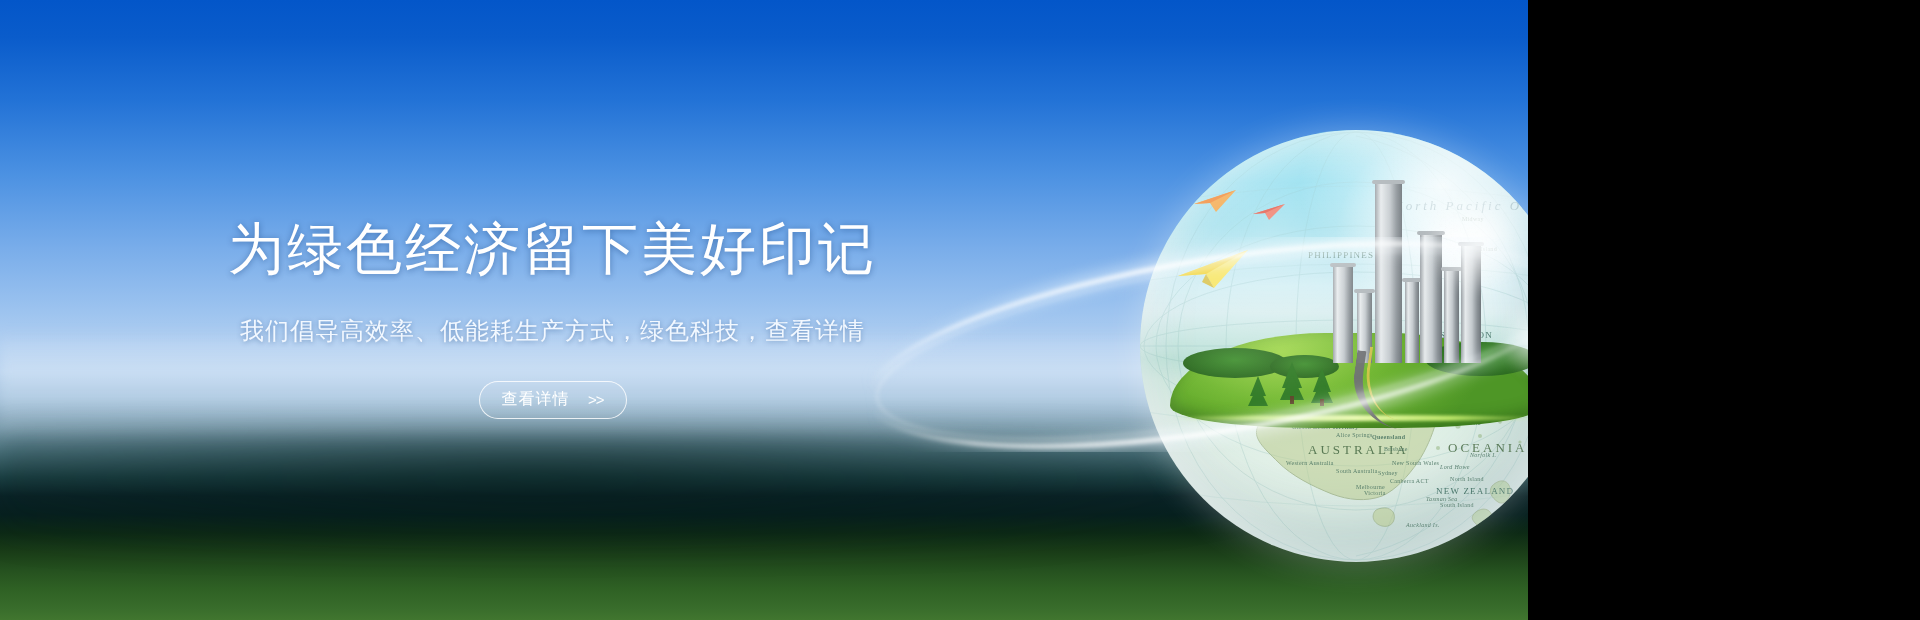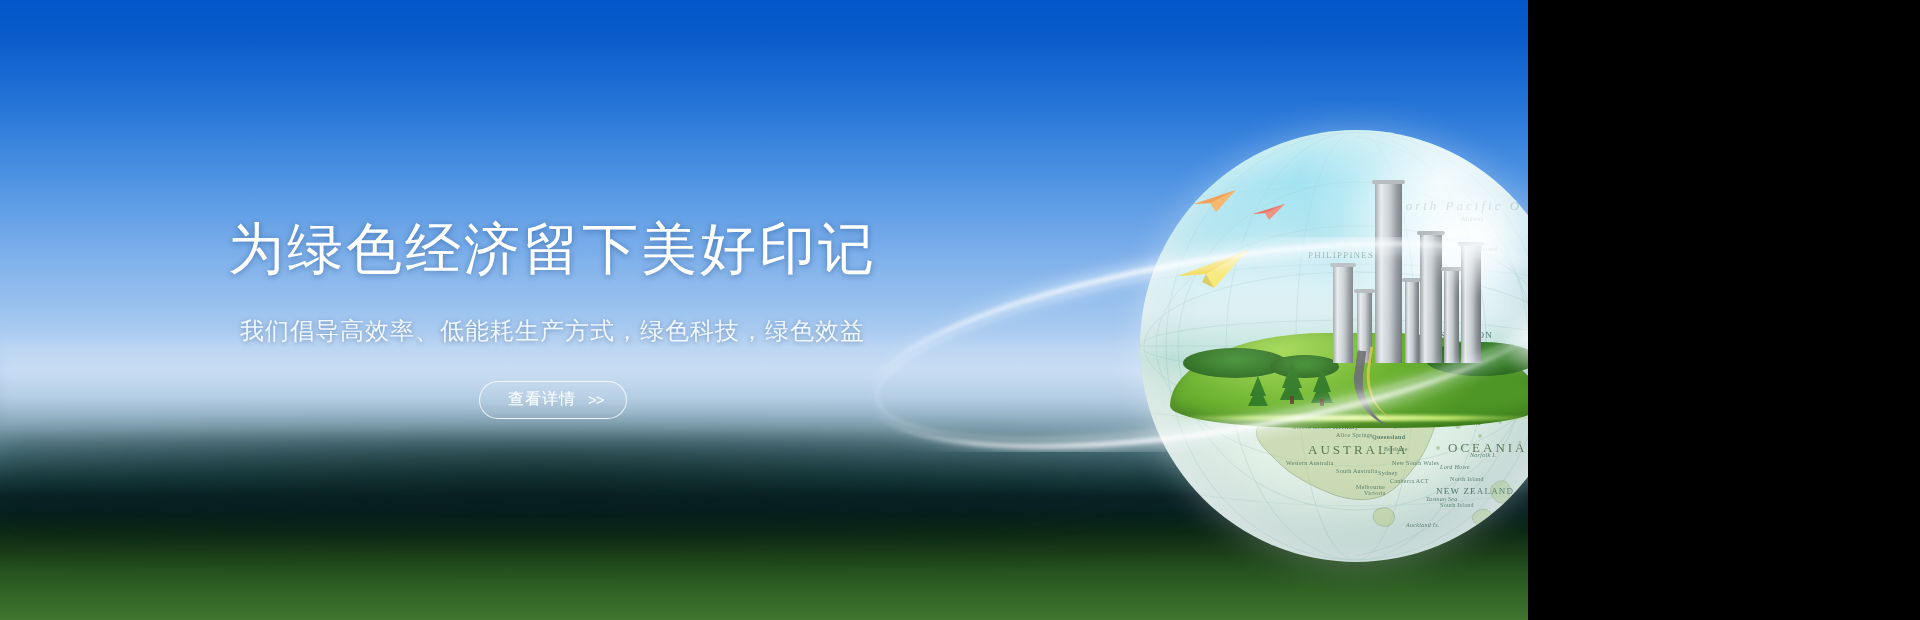--- a/index.html
+++ b/index.html
@@ -98,21 +98,21 @@
     white-space: nowrap;
   }
   .cta-wrap {
     margin-top: 33px;
     display: flex;
     justify-content: center;
   }
   .cta {
     display: inline-flex;
     align-items: center;
-    justify-content: flex-end;
+    justify-content: space-between;
     gap: 12px;
     min-width: 148px;
     height: 38px;
     padding: 0 22px;
     border: 1px solid rgba(255,255,255,0.82);
     border-radius: 19px;
     background: rgba(255,255,255,0.06);
     color: #ffffff;
     font-size: 16px;
     letter-spacing: 1px;
@@ -528,21 +528,21 @@
     </div>
 
     <div style="position:absolute; left:5px; top:5px; width:432px; height:432px;
                 border-radius:50%; pointer-events:none;
                 background: radial-gradient(circle at 30% 22%, rgba(255,255,255,0.30) 0%, rgba(255,255,255,0) 42%);
                 box-shadow: inset 0 0 40px rgba(255,255,255,0.30);"></div>
   </div>
 
   <div class="copy">
     <h1 class="headline">为绿色经济留下美好印记</h1>
-    <p class="subhead">我们倡导高效率、低能耗生产方式，绿色科技，绿色效益</p>
+    <p class="subhead">我们倡导高效率、低能耗生产方式，绿色科技，查看详情</p>
     <div class="cta-wrap">
       <a class="cta" href="#">
         <span>查看详情</span>
         <span class="cta-arrow">&gt;&gt;</span>
       </a>
     </div>
   </div>
 
 </div>
 

